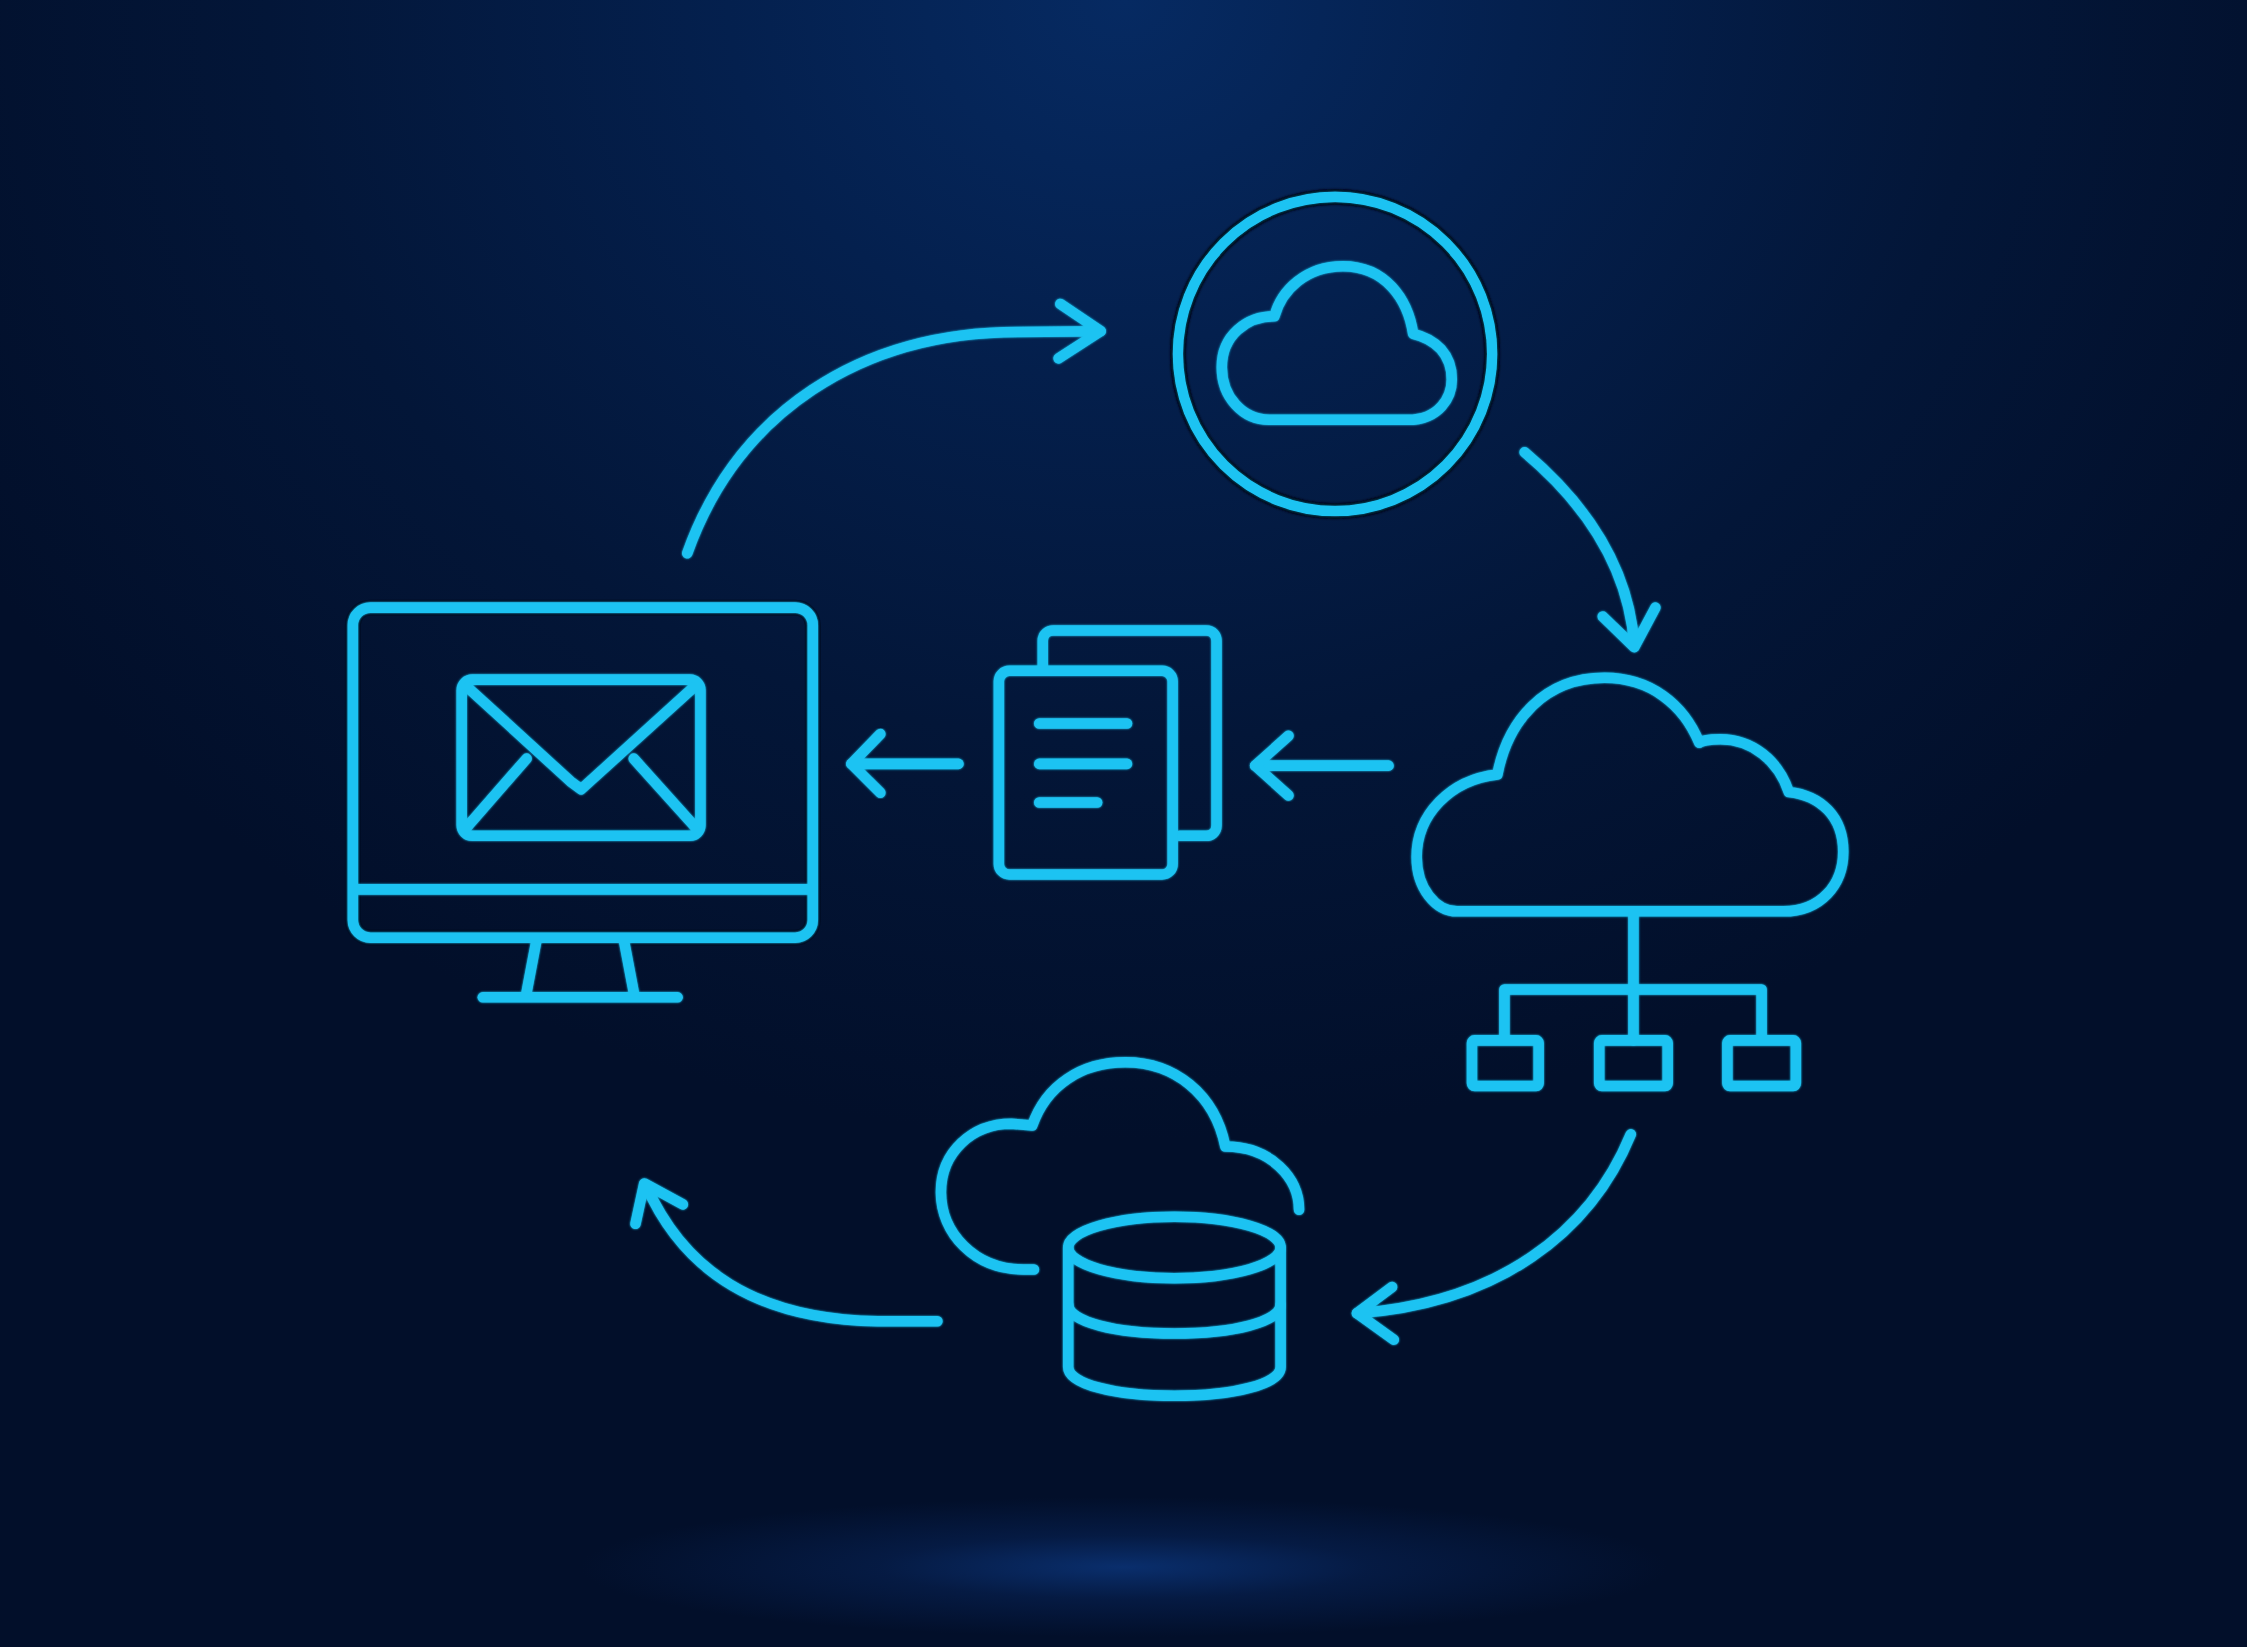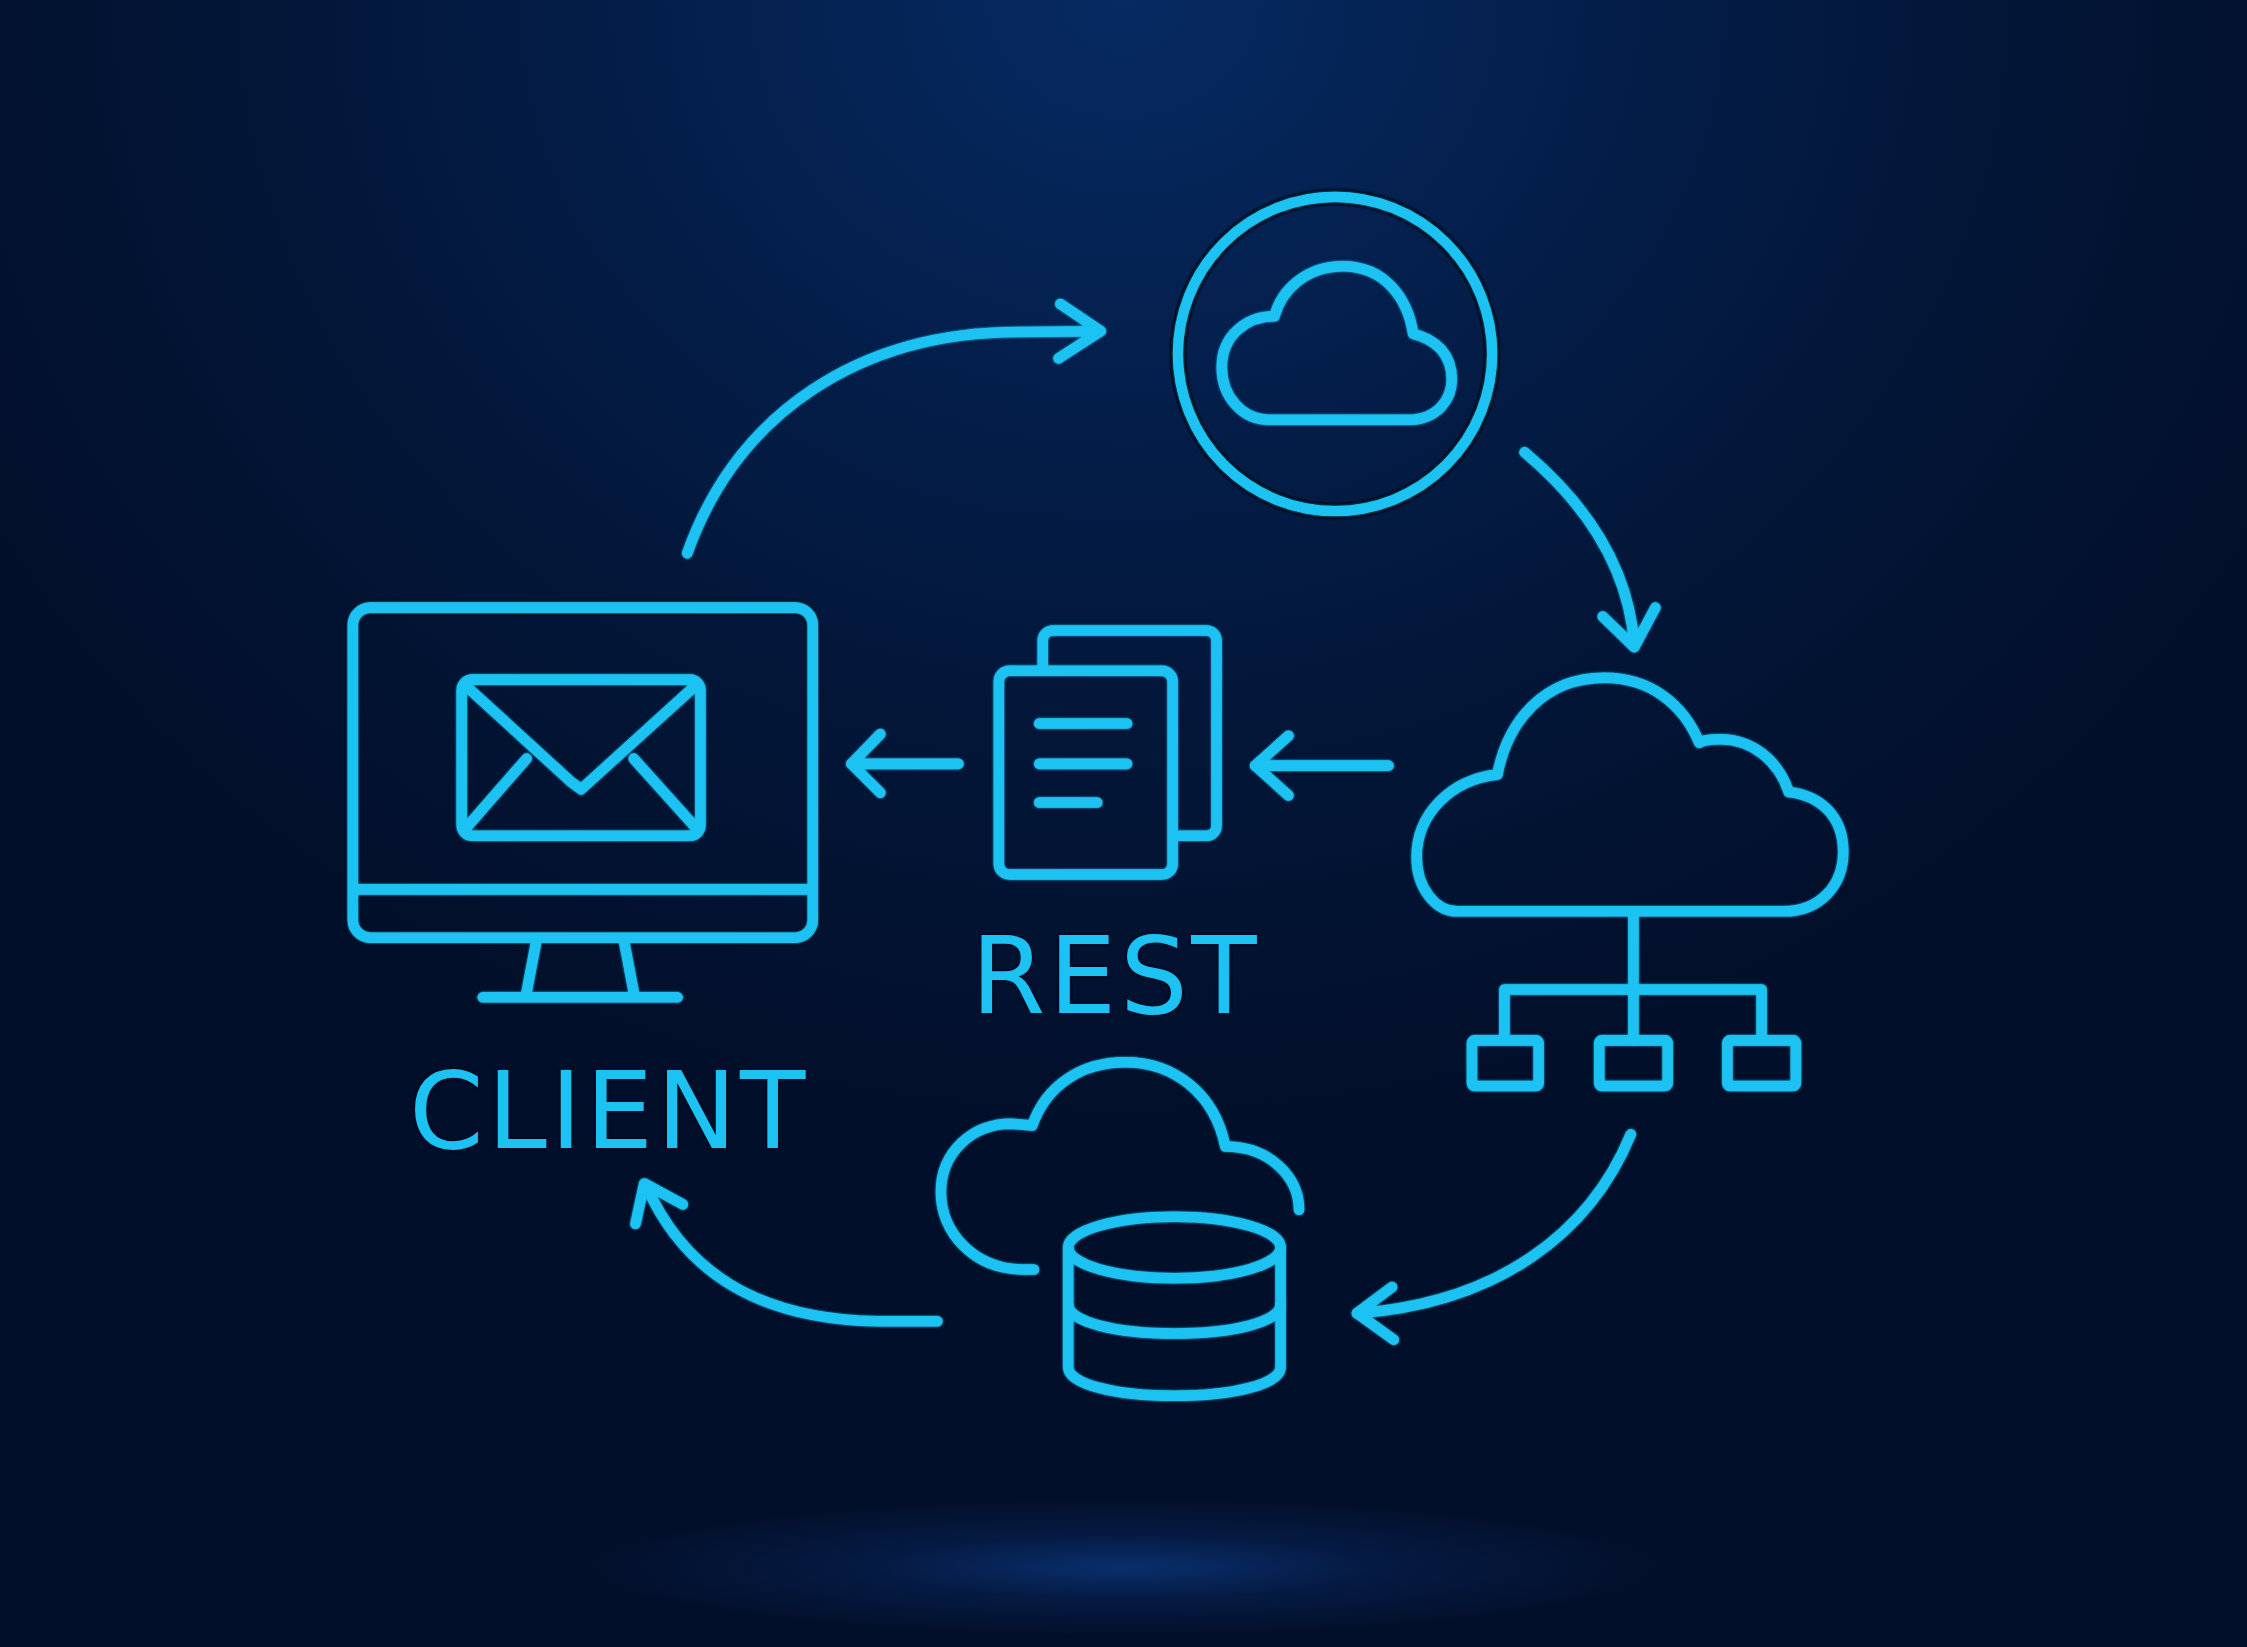--- a/index.html
+++ b/index.html
@@ -124,16 +124,14 @@
     <g stroke="#1cc3f2" filter="url(#glow)">
       <path class="stroke" d="M1858,1292 C1812,1404 1708,1484 1546,1496"></path>
       <polyline class="stroke" points="1586,1466 1546,1496 1588,1526"></polyline>
     </g>
     <g stroke="#1cc3f2" filter="url(#glow)">
       <path class="stroke" d="M1068,1505 L1000,1505 C860,1503 778,1446 736,1350"></path>
       <polyline class="stroke" points="778,1372 734,1348 724,1394"></polyline>
     </g>
   </svg>
 
-  <div id="label-rest" class="label" style="color:#1cc3f2">REST</div>
-  <div id="label-client" class="label" style="color:#1cc3f2">CLIENT</div>
 </div>
 
 
 </body></html>

